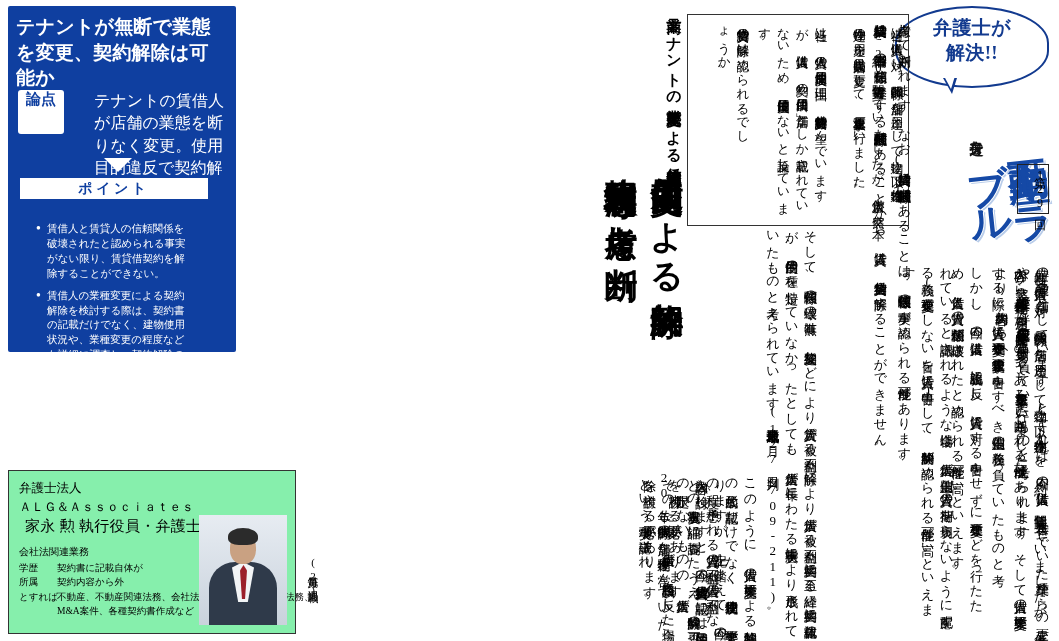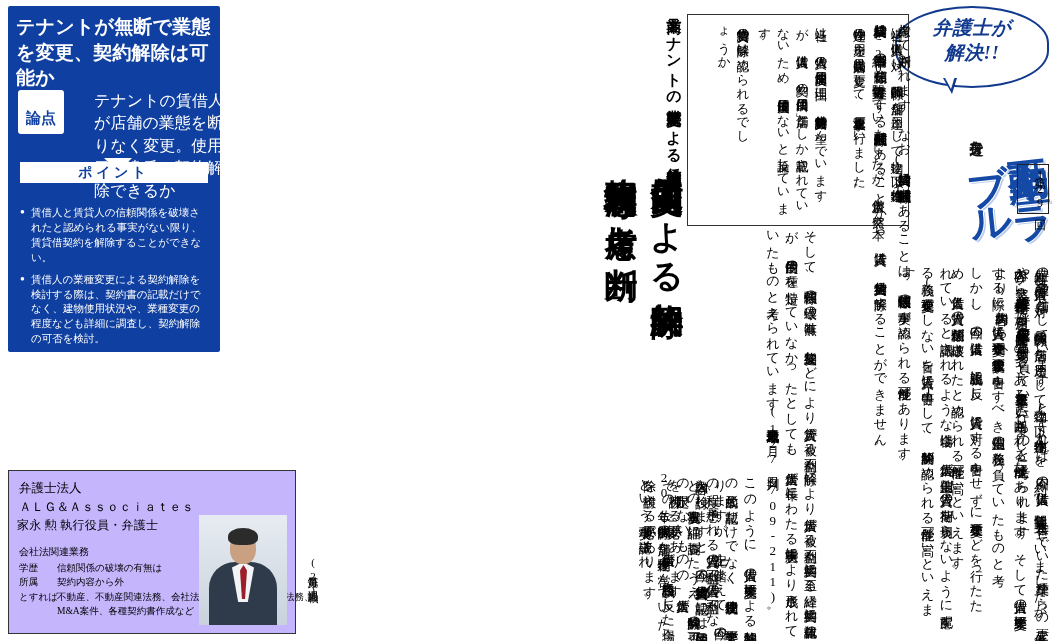--- a/index.html
+++ b/index.html
@@ -50,21 +50,20 @@
     position: absolute;
     top: 8px;
     left: 0;
     width: 150px;
     text-align: center;
     font-size: 19px;
     font-weight: bold;
     color: #123a8f;
     line-height: 1.3;
     letter-spacing: 0.02em;
-    font-style: italic;
   }
   .bubble-tail {
     position: absolute;
     top: 74px;
     right: 96px;
     width: 0;
     height: 0;
     border-left: 9px solid transparent;
     border-right: 5px solid transparent;
     border-top: 16px solid #123a8f;
@@ -184,21 +183,21 @@
     letter-spacing: 0.04em;
     line-height: 1.22;
     color: #000;
   }
 
   
   .leftbox {
     position: absolute;
     left: 8px;
     top: 6px;
-    width: 212px;
+    width: 228px;
     height: 346px;
     background: #0f3fa0;
     border-radius: 2px;
     color: #fff;
   }
   .lb-title {
     position: absolute;
     top: 8px;
     left: 8px;
     width: 196px;
@@ -213,21 +212,21 @@
     left: 10px;
     width: 46px;
     height: 44px;
     background: #ffffff;
     color: #0f3fa0;
     border-radius: 3px;
     font-size: 15px;
     font-weight: bold;
     text-align: center;
     line-height: 1.15;
-    padding-top: 20px;
+    padding-top: 1px;
     box-sizing: border-box;
   }
   .lb-q {
     position: absolute;
     top: 84px;
     left: 62px;
     width: 142px;
     font-size: 16px;
     font-weight: normal;
     line-height: 1.4;
@@ -238,21 +237,21 @@
     top: 152px;
     left: 96px;
     width: 0;
     height: 0;
     border-left: 14px solid transparent;
     border-right: 14px solid transparent;
     border-top: 14px solid #ffffff;
   }
   .lb-point {
     position: absolute;
-    top: 156px;
+    top: 172px;
     left: 12px;
     width: 188px;
     height: 21px;
     background: #ffffff;
     color: #0f3fa0;
     font-size: 14px;
     font-weight: bold;
     text-align: center;
     line-height: 21px;
     letter-spacing: 0.25em;
@@ -272,47 +271,47 @@
     padding-left: 11px;
   }
   .lb-list li:before {
     content: "●";
     position: absolute;
     left: 0;
     top: 0;
     font-size: 8px;
   }
   .lb-list ul {
-    margin: 0;
+    margin: 16px;
     padding: 0;
   }
 
   
   .profilebox {
     position: absolute;
     left: 8px;
     top: 470px;
     width: 288px;
     height: 164px;
     border: 1px solid #333;
     box-sizing: border-box;
-    background: #c4b5fd;
+    background: #86efac;
   }
   .pf-firm {
     position: absolute;
     left: 10px;
     top: 8px;
     font-size: 12.5px;
     line-height: 1.5;
   }
   .pf-name {
     position: absolute;
-    left: 8px;
+    left: 16px;
     top: 46px;
-    font-size: 12px;
+    font-size: 15px;
     letter-spacing: 0.02em;
   }
   .pf-profile-label {
     position: absolute;
     left: 10px;
     top: 74px;
     font-size: 10px;
   }
   .pf-rows {
     position: absolute;
@@ -464,21 +463,21 @@
   </div>
 
   <div class="profilebox">
     <div class="pf-firm">
       <span>弁護士法人</span><br>
       <span>ＡＬＧ＆Ａｓｓｏｃｉａｔｅｓ</span>
     </div>
     <div class="pf-name">家永 勲 執行役員・弁護士</div>
     <div class="pf-profile-label">会社法関連業務</div>
     <div class="pf-rows">
-      <div><span class="lbl">学歴</span><span>信頼関係の破壊の有無は</span></div>
+      <div><span class="lbl">学歴</span><span>契約書に記載自体が</span></div>
       <div><span class="lbl">所属</span><span>契約内容から外</span></div>
       <div><span class="lbl">とすれば</span><span>不動産、不動産関連法務、会社法関連業務、労働関連法務、</span></div>
       <div><span class="lbl"></span><span>M&amp;A案件、各種契約書作成など</span></div>
     </div>
     <div class="photo">
       <div class="bg"></div>
       <div class="body"></div>
       <div class="shirt"></div>
       <div class="tie"></div>
       <div class="head"></div>

